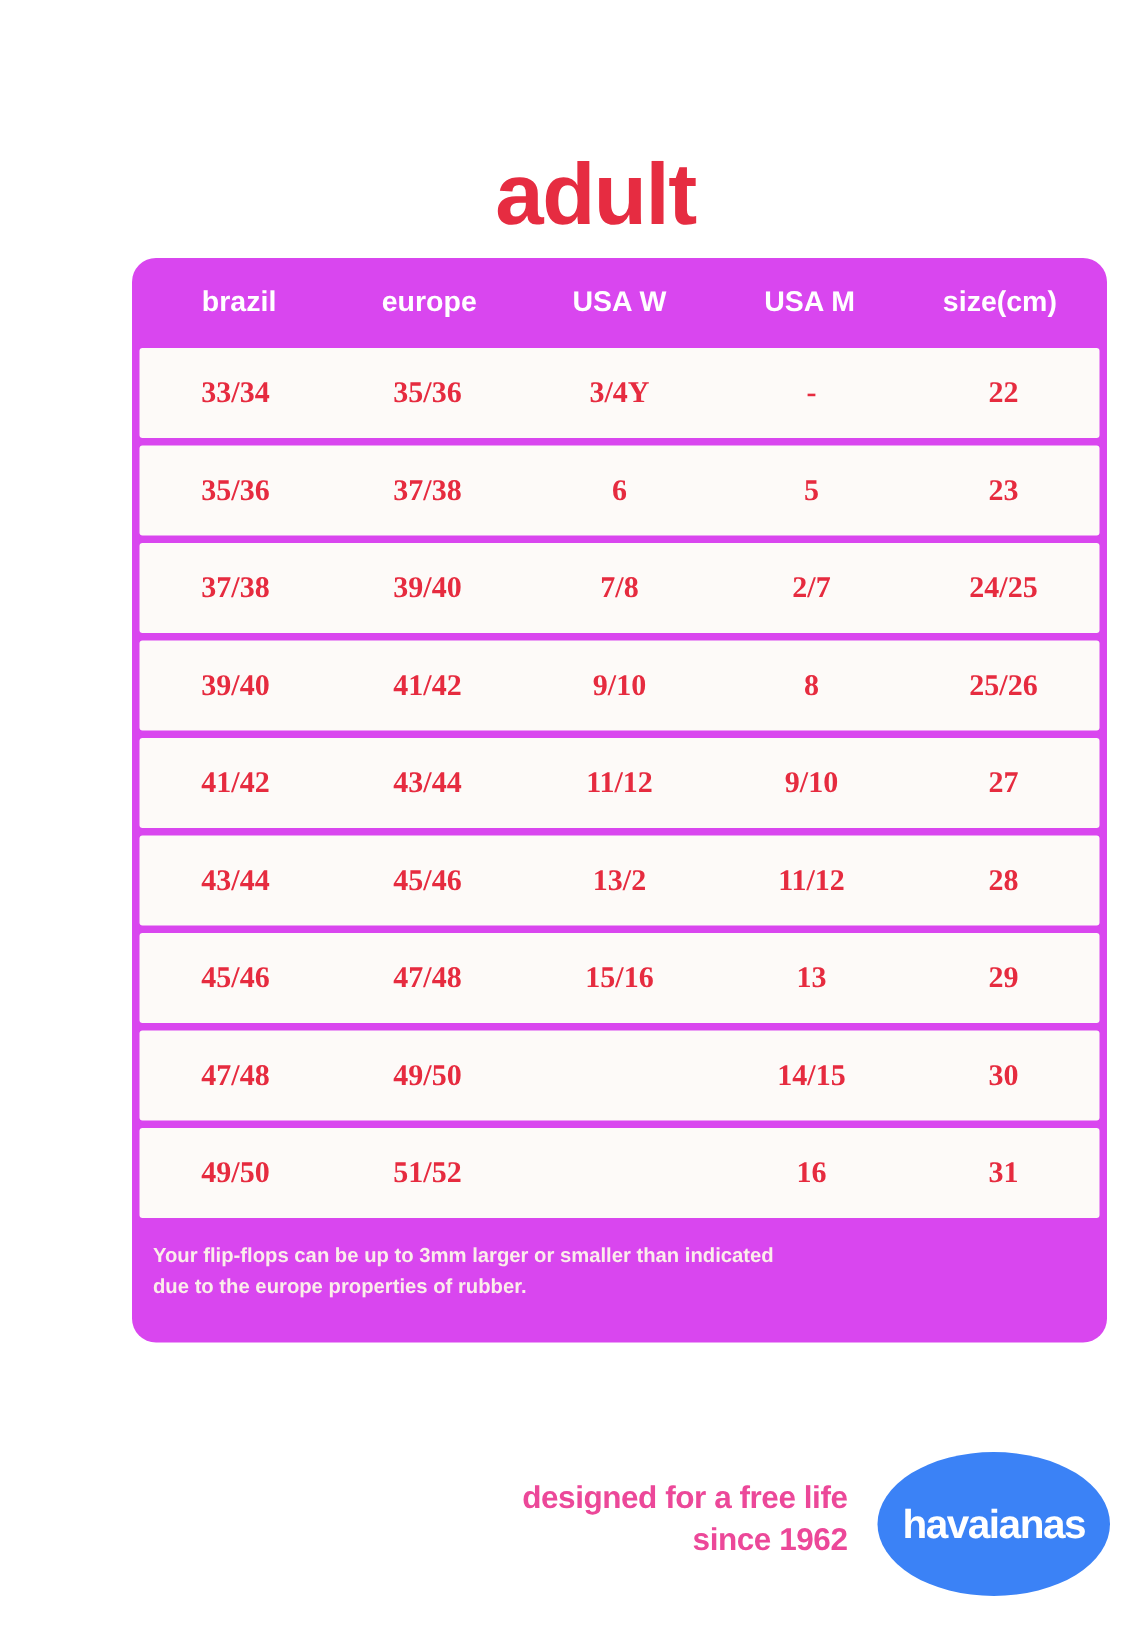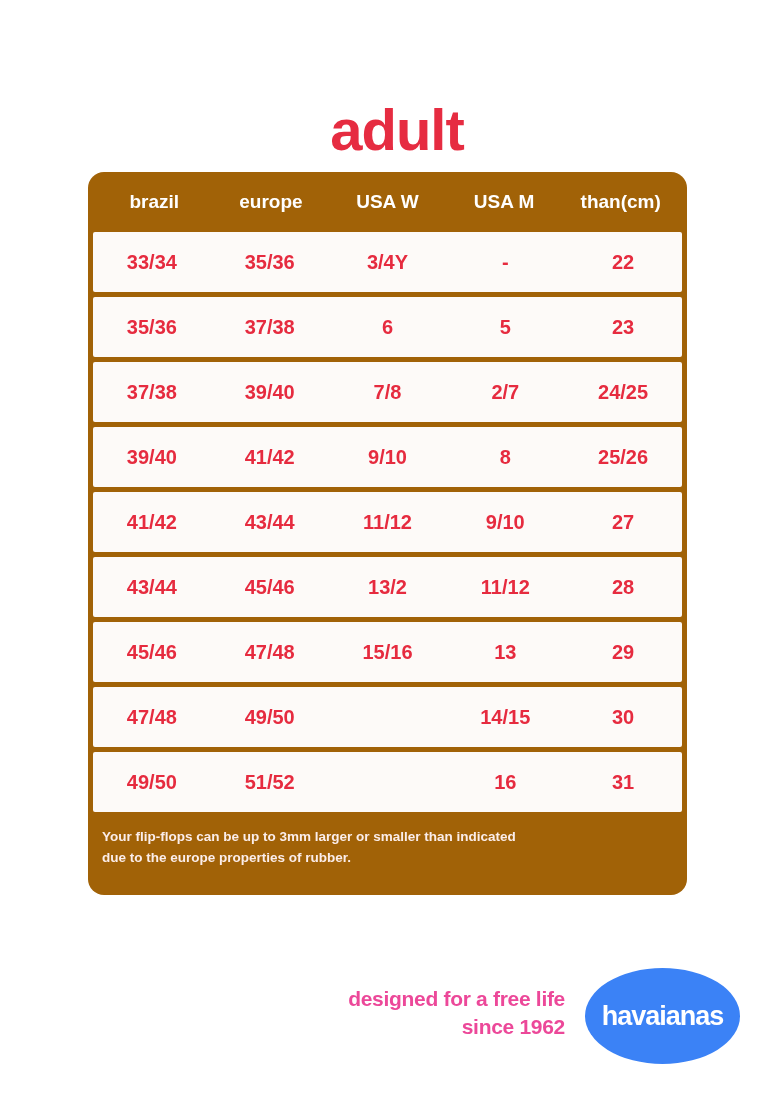--- a/index.html
+++ b/index.html
@@ -18,40 +18,40 @@
     text-align: center;
     font-size: 58px;
     font-weight: bold;
     letter-spacing: -1px;
     color: #E62C41;
   }
 
   .card {
     position: absolute;
     left: 88px; top: 172px;
-    width: 599px; height: 723px;
-    background: #a16207;
+    width: 650px; height: 723px;
+    background: #d946ef;
     border-radius: 16px;
   }
 
   .thead {
     display: grid;
     grid-template-columns: repeat(5, 1fr);
     align-items: center;
     height: 60px;
     padding: 0 8px;
   }
   .thead .hcell {
     text-align: center;
     color: #ffffff;
     font-weight: bold;
     font-size: 19px;
   }
 
-  .rows { padding: 0 5px; }
+  .rows { padding: 0 5px; font-family: Liberation Serif, serif; }
   .trow {
     display: grid;
     grid-template-columns: repeat(5, 1fr);
     align-items: center;
     height: 60px;
     margin-bottom: 5px;
     background: #FDFAF8;
     border-radius: 2px;
   }
   .trow .cell {
@@ -107,21 +107,21 @@
 <div class="page">
 
   <div class="page-title">adult</div>
 
   <div class="card">
     <div class="thead">
       <div class="hcell">brazil</div>
       <div class="hcell">europe</div>
       <div class="hcell">USA W</div>
       <div class="hcell">USA M</div>
-      <div class="hcell">than(cm)</div>
+      <div class="hcell">size(cm)</div>
     </div>
 
     <div class="rows">
         <div class="trow">
           <div class="cell">33/34</div>
           <div class="cell">35/36</div>
           <div class="cell">3/4Y</div>
           <div class="cell">-</div>
           <div class="cell">22</div>
         </div>

